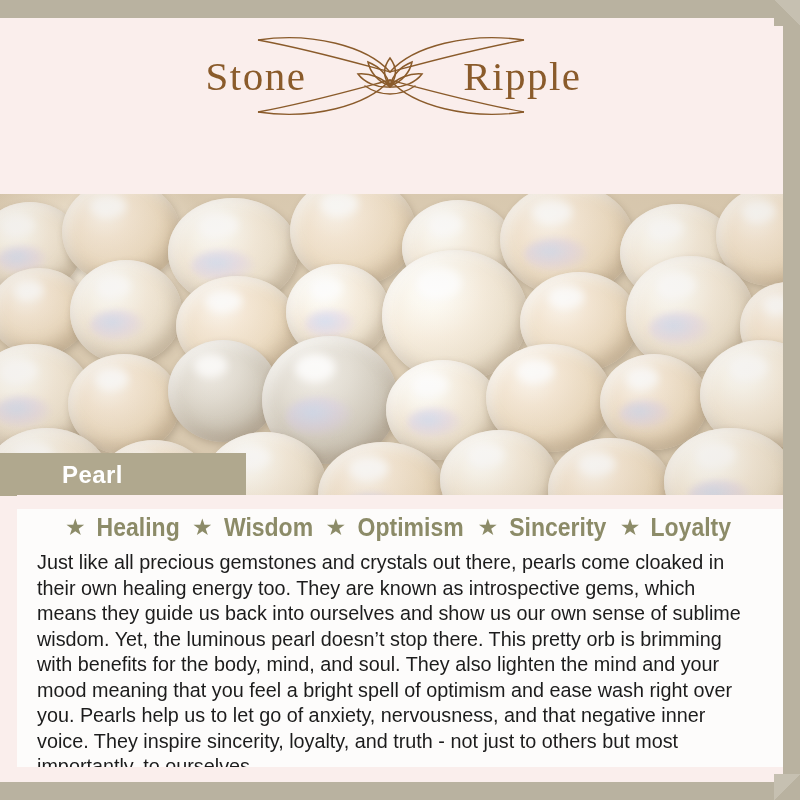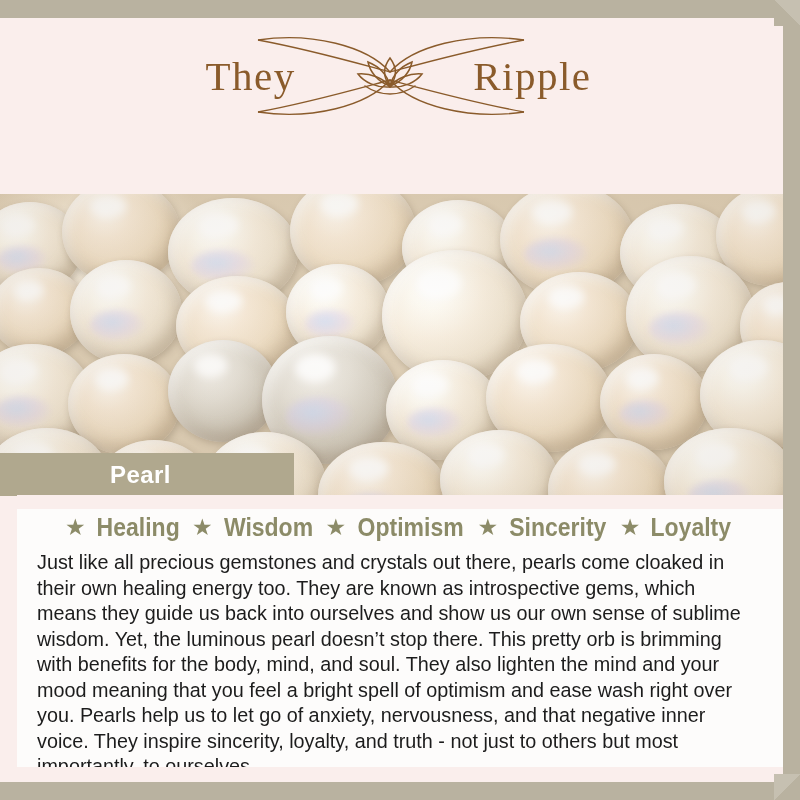--- a/index.html
+++ b/index.html
@@ -60,21 +60,21 @@
     position: absolute;
     top: 50%;
     transform: translateY(-50%);
     font-family: "Liberation Serif", "DejaVu Serif", serif;
     font-size: 41px;
     letter-spacing: 1.5px;
     color: #8a5b2b;
     white-space: nowrap;
   }
   .logo-word.left  { left: 44px; }
-  .logo-word.right { right: 30px; }
+  .logo-word.right { right: 40px; }
 
   
   .title-banner {
     position: absolute;
     left: 168px;
     top: 138px;
     width: 468px;
     height: 56px;
     background: #fdfbf7;
     display: flex;
@@ -182,21 +182,20 @@
   
   .name-tab {
     position: absolute;
     left: 0;
     top: 453px;
     width: 246px;
     height: 43px;
     background: #b0a88e;
     display: flex;
     align-items: center;
-    padding-left: 48px;
   }
   .name-tab .name-text {
     margin-left: 62px;
     font-size: 24px;
     font-weight: bold;
     color: #ffffff;
     letter-spacing: 0.4px;
   }
 
   
@@ -310,21 +309,21 @@
         </g>
         <g fill="none" stroke="#8a5b2b" stroke-width="1.5" stroke-linecap="round">
           <path d="M228 30 C222 38 220 48 228 58 C236 48 234 38 228 30 Z"></path>
           <path d="M228 58 C216 54 208 44 206 34 C216 38 225 46 228 58 Z"></path>
           <path d="M228 58 C240 54 248 44 250 34 C240 38 231 46 228 58 Z"></path>
           <path d="M228 59 C214 60 202 54 196 46 C208 45 222 50 228 59 Z"></path>
           <path d="M228 59 C242 60 254 54 260 46 C248 45 234 50 228 59 Z"></path>
           <path d="M203 58 C212 64 220 66 228 66 C236 66 244 64 253 58"></path>
         </g>
       </svg>
-      <div class="logo-word left">They</div>
+      <div class="logo-word left">Stone</div>
       <div class="logo-word right">Ripple</div>
     </div>
   </div>
 
 
   <div class="photo">
     <div class="base"></div>
 
     <div class="pearl hl irid" style="left:-22px; top:8px;  width:104px; height:92px;"></div>
     <div class="pearl warm hl" style="left:62px;  top:-14px; width:118px; height:104px;"></div>

